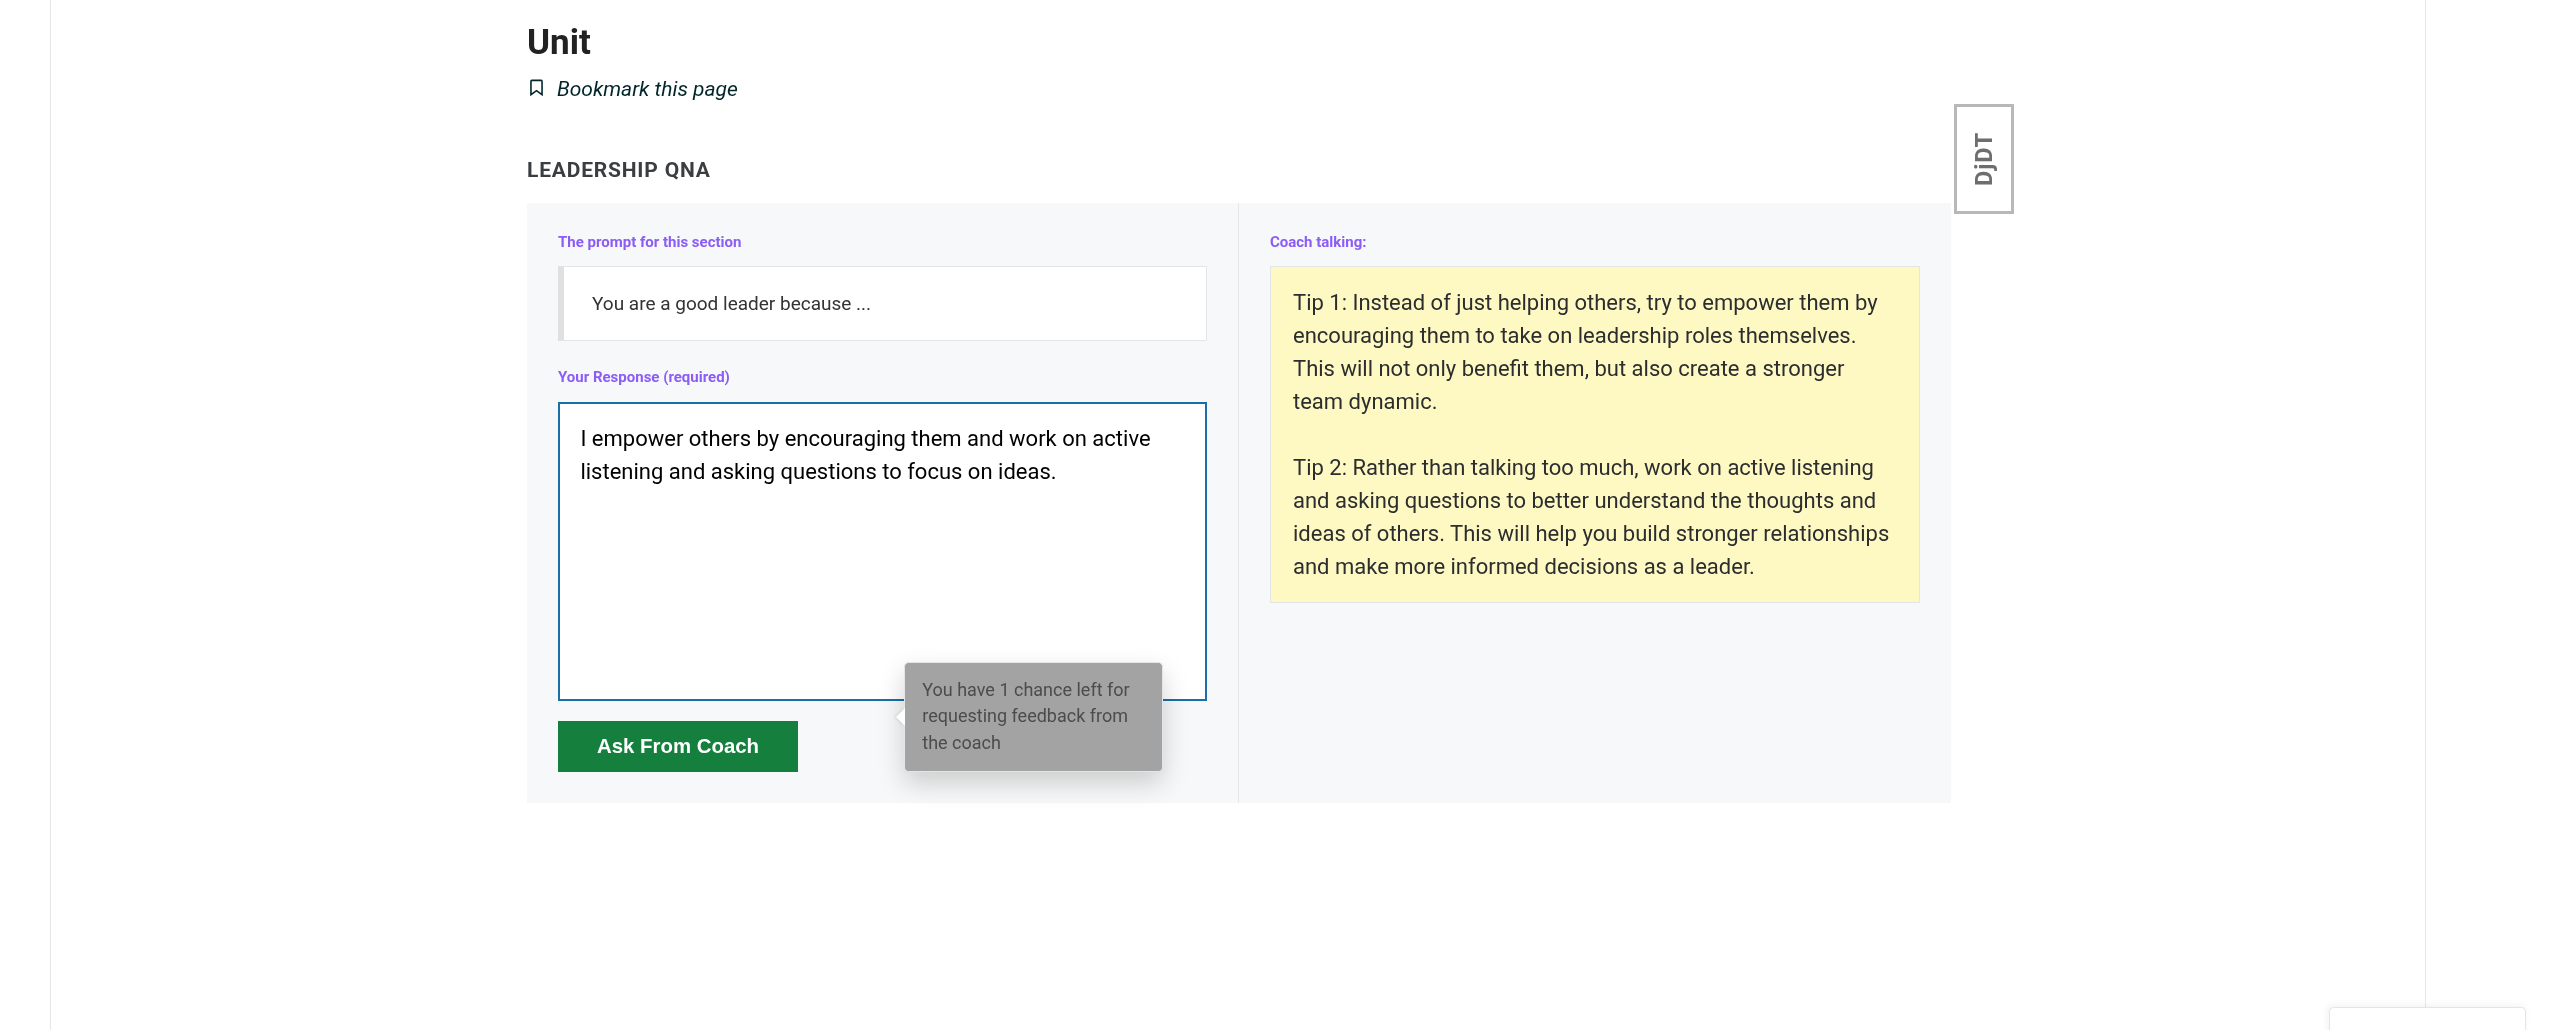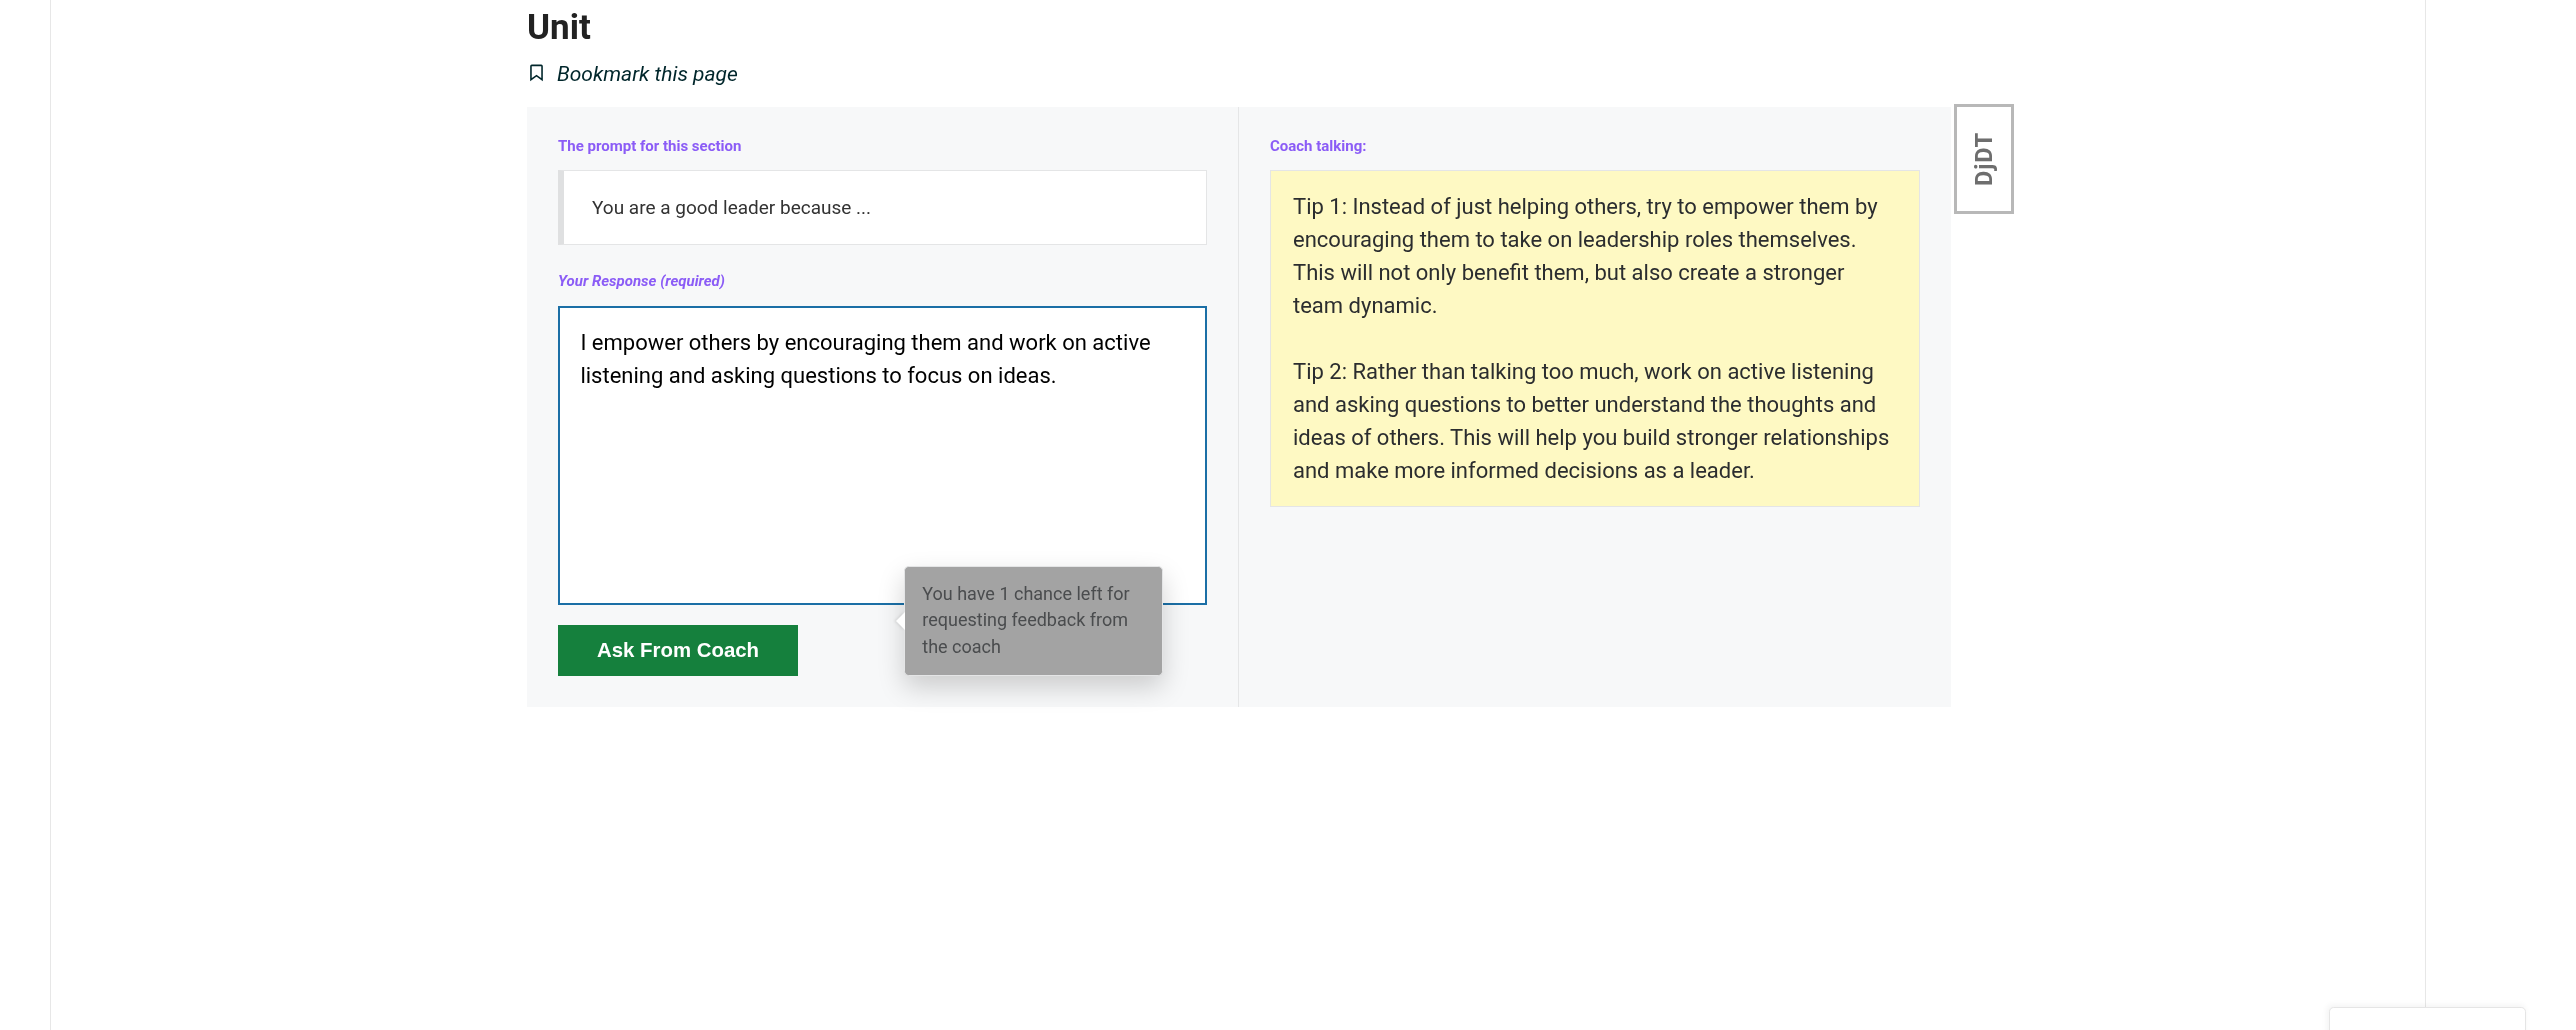--- a/index.html
+++ b/index.html
@@ -6,21 +6,21 @@
     body {
       font-family:-apple-system,BlinkMacSystemFont,"Segoe UI",Roboto,"Helvetica Neue",Arial,sans-serif;
       background:#fff;
       color:#333;
       width:2576px;
       height:1030px;
       position:relative;
       overflow:hidden;
     }
     .outer-frame { position:absolute; left:50px; top:-39px; width:2376px; height:1109px; border-left:1.6px solid #e7e7e7; border-right:1.6px solid #e7e7e7; }
-    .content { position:absolute; left:527px; top:1px; width:1424px; }
+    .content { position:absolute; left:527px; top:16px; width:1424px; }
     .unit-title { font-size:35px; font-weight:700; color:#222; margin-top:6.3px; }
     .bookmark-row { display:flex; align-items:center; gap:11px; margin-top:14px; cursor:pointer; color:#00262b; }
     .bookmark-row svg { width:19px; height:19px; flex:0 0 auto; }
     .bookmark-text { font-size:21px; color:#00262b;font-style:italic; }
     .section-label { font-size:21px; font-weight:700; letter-spacing:0.8px; color:#3b3e40; text-transform:uppercase; margin-top:57px; }
     .panel { background:#f7f8f9; width:100%; margin-top:20.4px; display:flex; position:relative; }
     .col-left { width:50%; padding:30px 31px 31px 31px; border-right:1.6px solid #e5e6e7; position:relative; }
     .col-right { width:50%; padding:30px 31px 31px 31px; }
     .block-label { font-size:15px; font-weight:700; color:#8b5cf6; margin-bottom:15.7px; }
     .prompt-box { border:1.6px solid #e4e5e6; background:#fff; border-left:6.3px solid #dfe0e1; padding:25px 28px; font-size:19px; }
@@ -45,28 +45,29 @@
 
   <div class="bookmark-row">
     <span>
       <svg viewBox="0 0 24 24" fill="none" stroke="#00262b" stroke-width="2">
         <path d="M6 3 h12 a1 1 0 0 1 1 1 v17 l-7 -5 l-7 5 V4 a1 1 0 0 1 1 -1 z"></path>
       </svg>
     </span>
     <span class="bookmark-text">Bookmark this page</span>
   </div>
 
+  <div class="section-label">LEADERSHIP QNA</div>
 
   <div class="panel">
 
     <div class="col-left">
       <div class="block-label">The prompt for this section</div>
       <div class="prompt-box">You are a good leader because ...</div>
 
-      <div class="block-label" style="margin-top:27px;font-style:italic;">Your Response (required)</div>
+      <div class="block-label" style="margin-top:27px;">Your Response (required)</div>
       <div class="response-wrap">
         <textarea class="response-area" style="">I empower others by encouraging them and work on active listening and asking questions to focus on ideas.</textarea>
       </div>
 
       <button class="btn">Ask From Coach</button>
 
       <div class="tooltip">
         <span>You have 1 chance left for requesting feedback from the coach</span>
       </div>
     </div>

